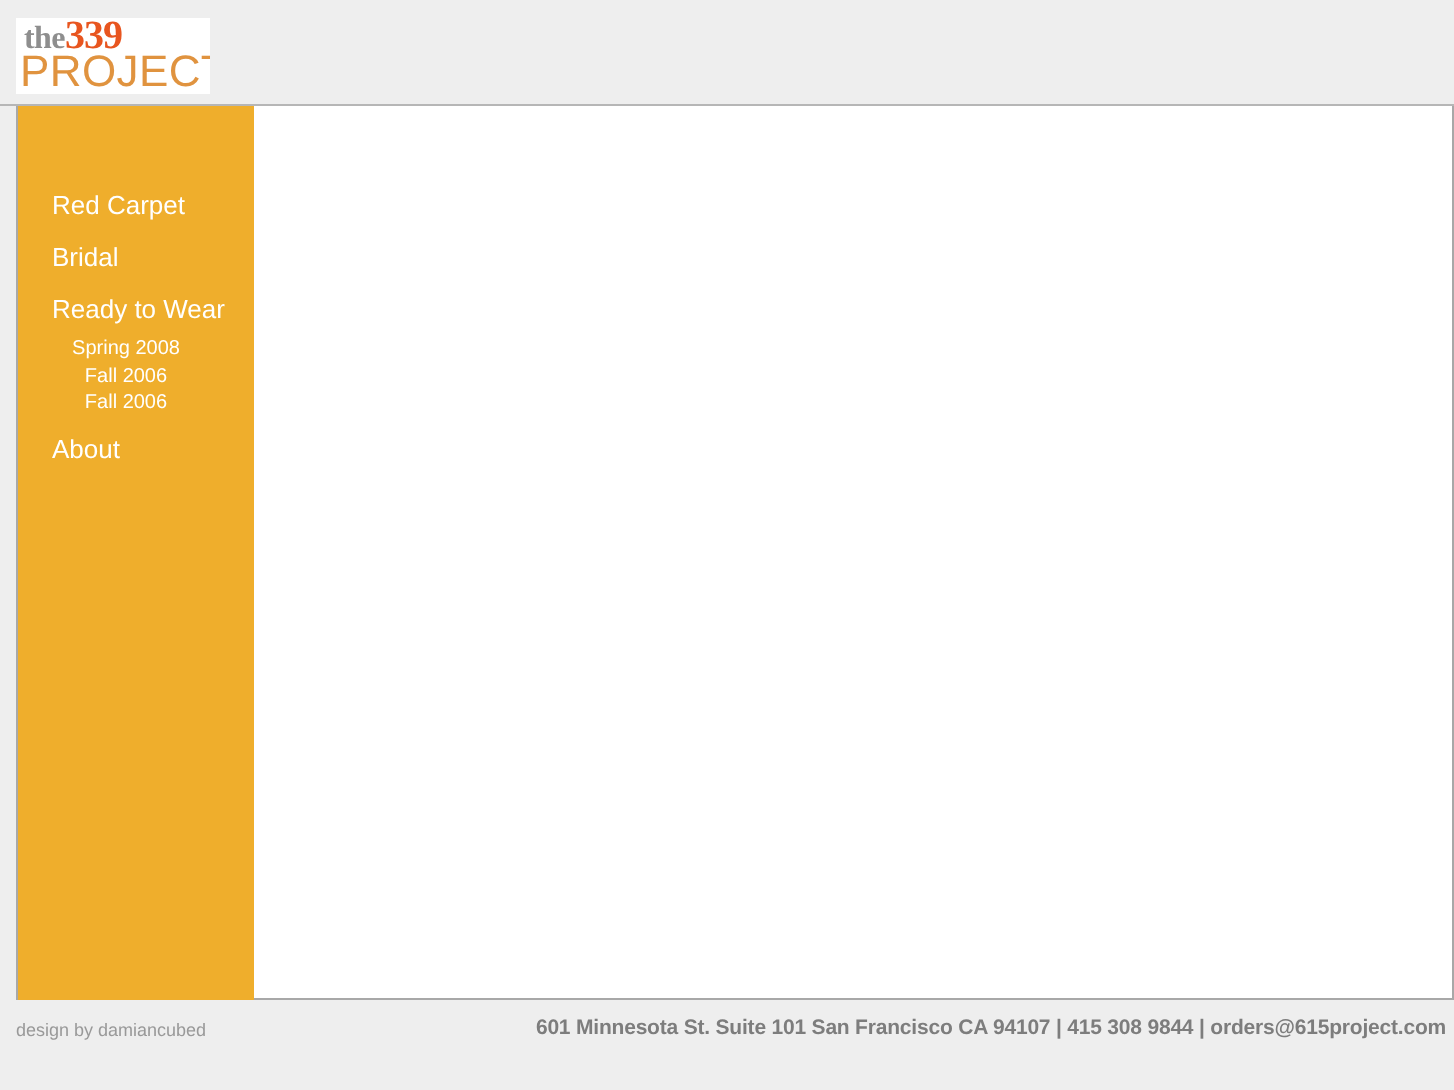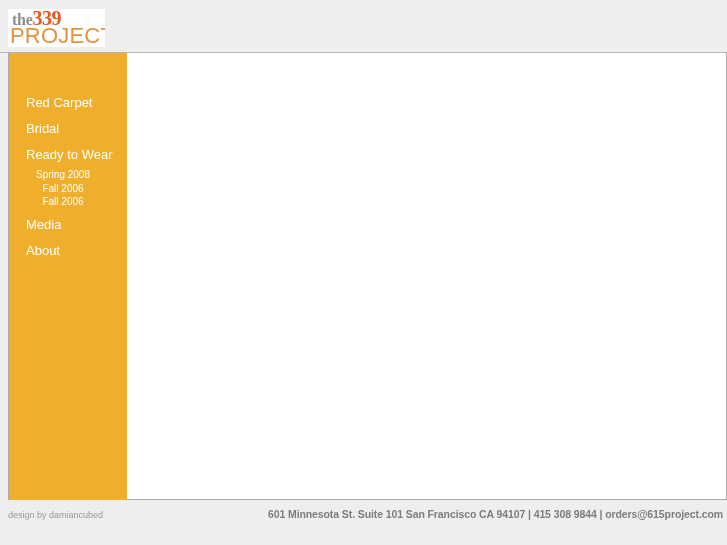--- a/index.html
+++ b/index.html
@@ -189,21 +189,20 @@
     <a class="nav-item" href="#">Bridal</a>
 
     <a class="nav-item" href="#">Ready to Wear</a>
     <div class="nav-sublist">
       <a class="nav-subitem" href="#">Spring 2008</a>
       <a class="nav-subitem" href="#">Fall 2006</a>
       <a class="nav-subitem" href="#">Fall 2006</a>
     </div>
 
 
-    <a class="nav-item" href="#">Media</a>
 
 
     <a class="nav-item" href="#">About</a>
 
   </nav>
 </div>
 
 <div id="content"></div>
 
 <div id="footer">

